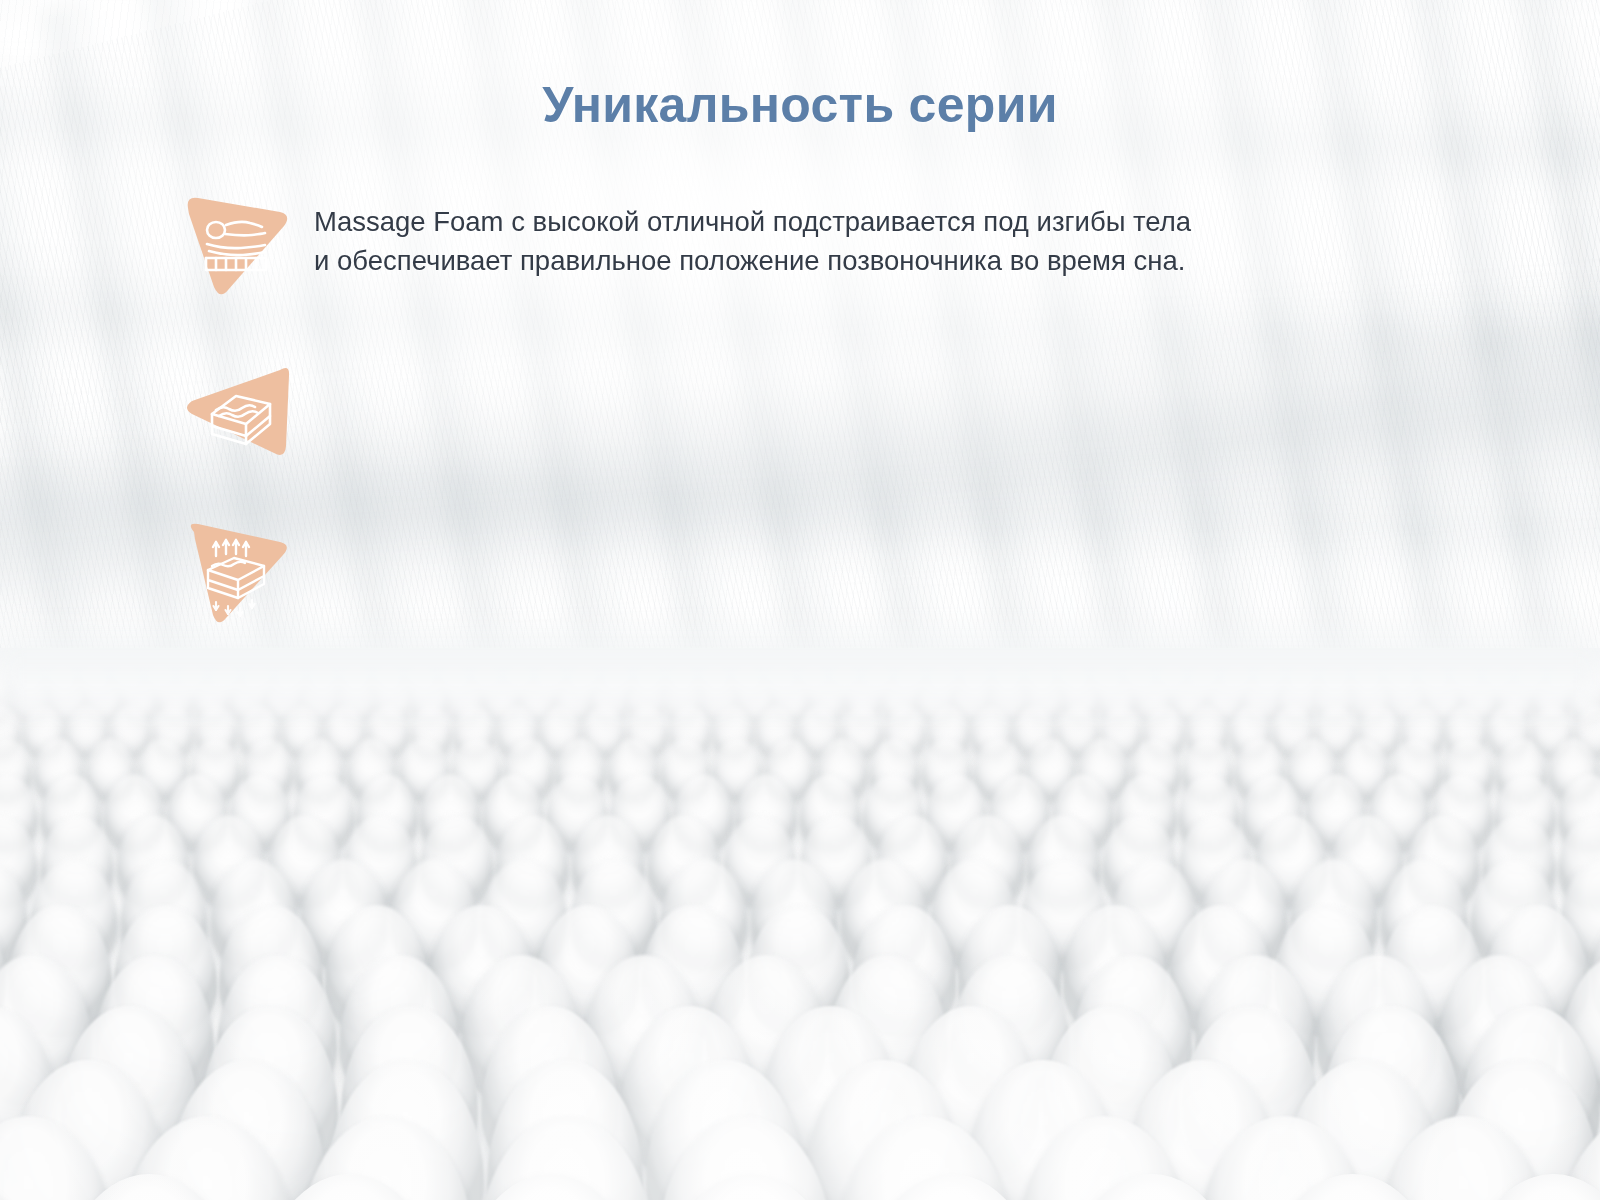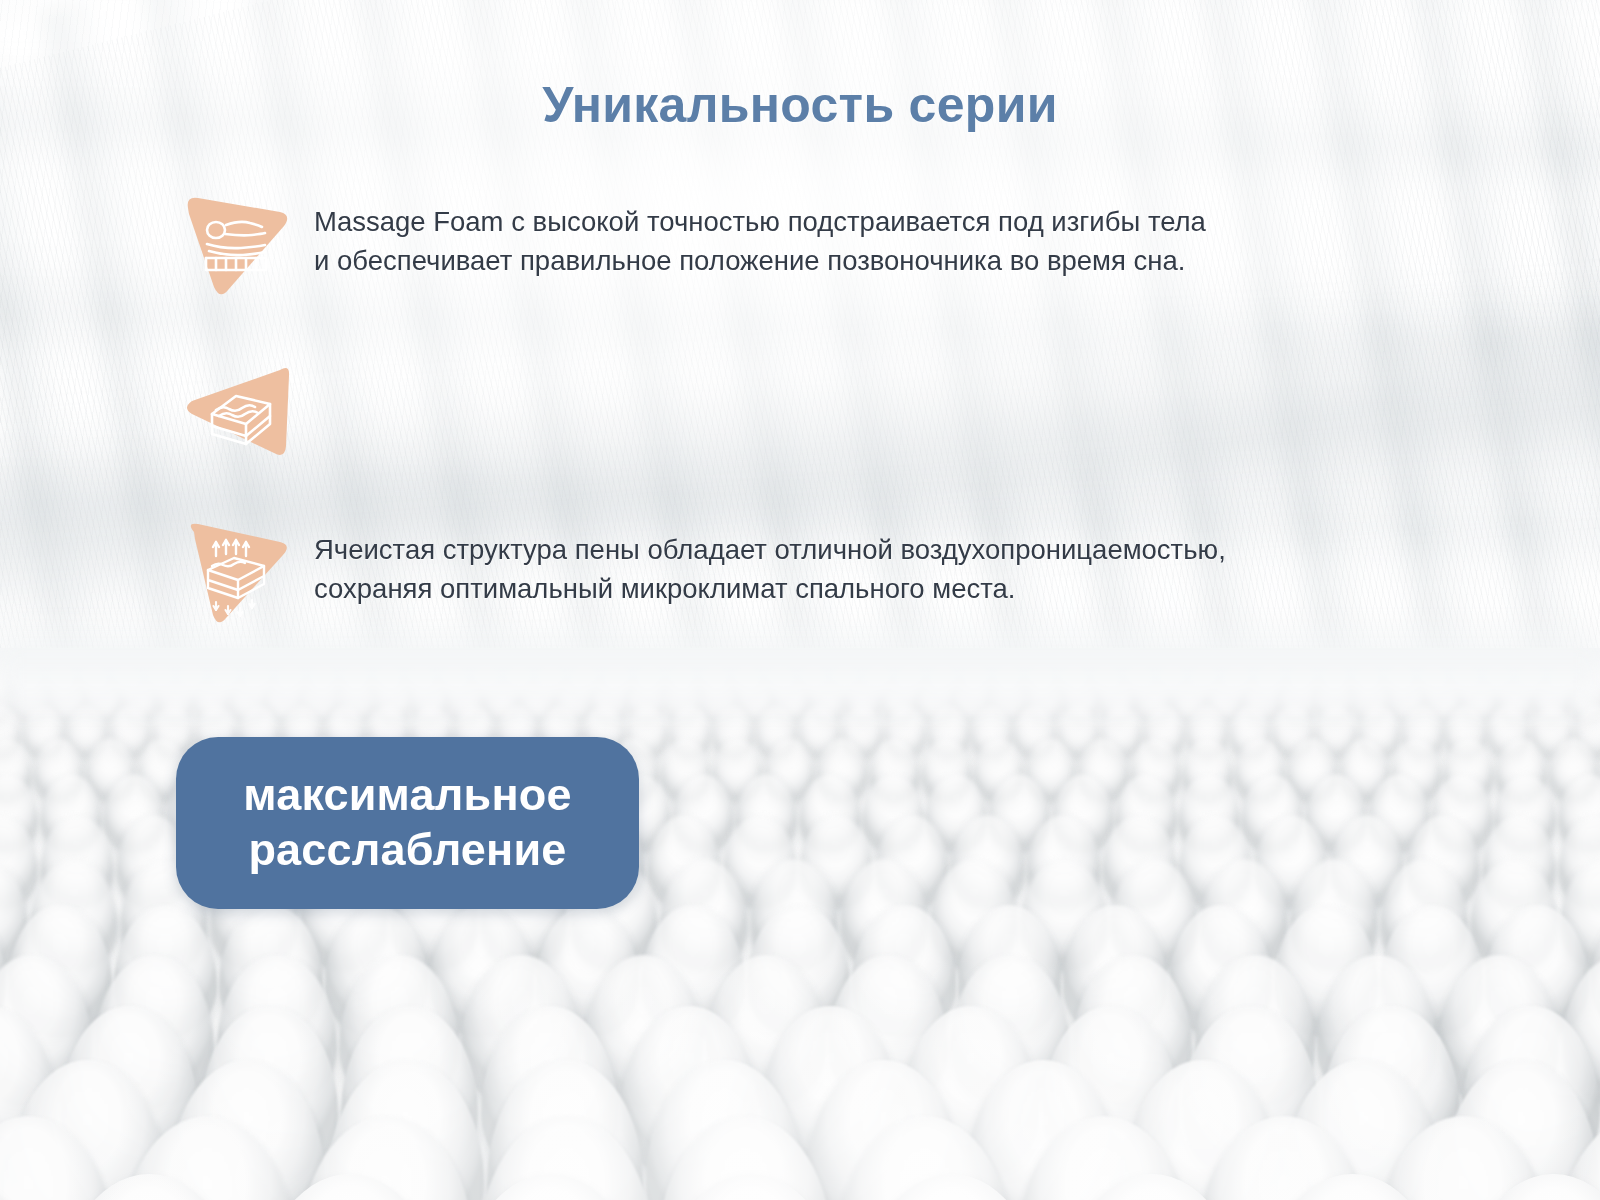--- a/index.html
+++ b/index.html
@@ -597,21 +597,21 @@
               <path d="M50 35 q14 -5 24 -2 q8 2 12 4"></path>
               <path d="M49 44 q16 2 27 1 q9 -1 13 -2"></path>
               <path d="M31 54 q16 5 34 4 q14 -1 24 -3"></path>
               <path d="M33 61 q18 5 34 4 q13 -1 22 -3"></path>
               <path d="M30 68 h60"></path>
               <path d="M30 68 v12 M40 68 v12 M50 68 v12 M60 68 v12 M70 68 v12 M80 68 v12 M90 68 v12"></path>
               <path d="M30 80 h60"></path>
             </g>
           </svg>
         </div>
-        <div class="ftext">Massage Foam с высокой точностью подстраивается под изгибы тела
+        <div class="ftext">Massage Foam с высокой отличной подстраивается под изгибы тела
 и обеспечивает правильное положение позвоночника во время сна.</div>
       </div>
 
       <div class="feature">
         <div class="fic">
           <svg width="118" height="112" viewBox="0 0 118 112" aria-hidden="true">
             <path d="M104 16 Q114 10 113 22 L110 92 Q109 105 98 99 L16 60 Q6 54 16 47 L104 16 Z" fill="#eebfa0"></path>
             <g fill="none" stroke="#ffffff" stroke-width="2.6" stroke-linecap="round" stroke-linejoin="round">
               <path d="M36 60 L60 42 L94 50 L70 70 Z"></path>
               <path d="M40 56 q7 -5 13 -1 q7 4 13 -1 q7 -5 13 -1"></path>
@@ -638,25 +638,19 @@
               <path d="M62 72 L88 58 v-10"></path>
               <path d="M32 62 v8 L62 80 v-8"></path>
               <path d="M62 80 L88 66 v-8"></path>
               <g stroke-width="2.1" opacity="0.95">
                 <path d="M40 84 v8 M52 88 v8 M64 90 v8 M76 82 v8"></path>
                 <path d="M40 92 l-2.5 -4 M40 92 l2.5 -4 M52 96 l-2.5 -4 M52 96 l2.5 -4 M64 98 l-2.5 -4 M64 98 l2.5 -4 M76 90 l-2.5 -4 M76 90 l2.5 -4"></path>
               </g>
             </g>
           </svg>
         </div>
-        <div class="ftext">Ячеистая структура пены обладает отличной воздухопроницаемостью,
-сохраняя оптимальный микроклимат спального места.</div>
       </div>
 
     </div>
 
-    <div class="badge">
-      <div class="badge-text">максимальное
-расслабление</div>
-    </div>
 
   </div>
 </div>
 
 </body></html>

